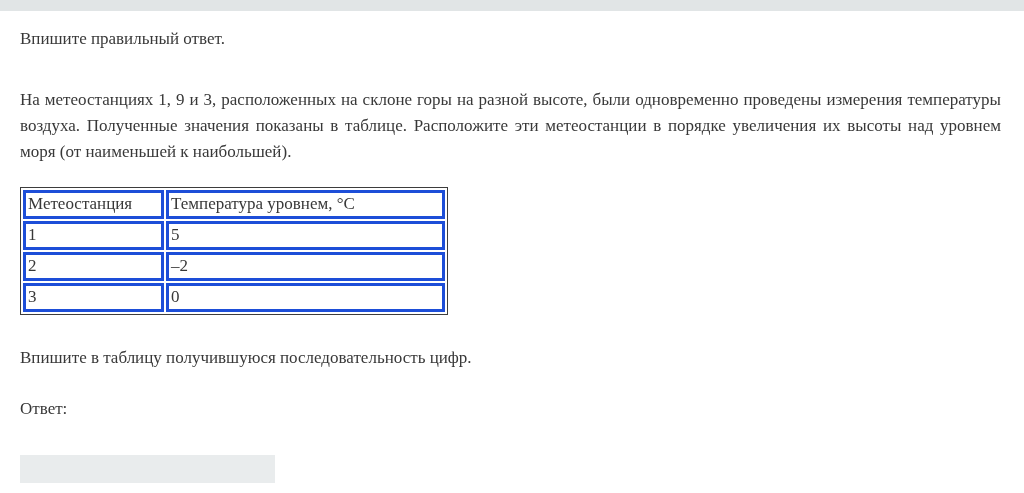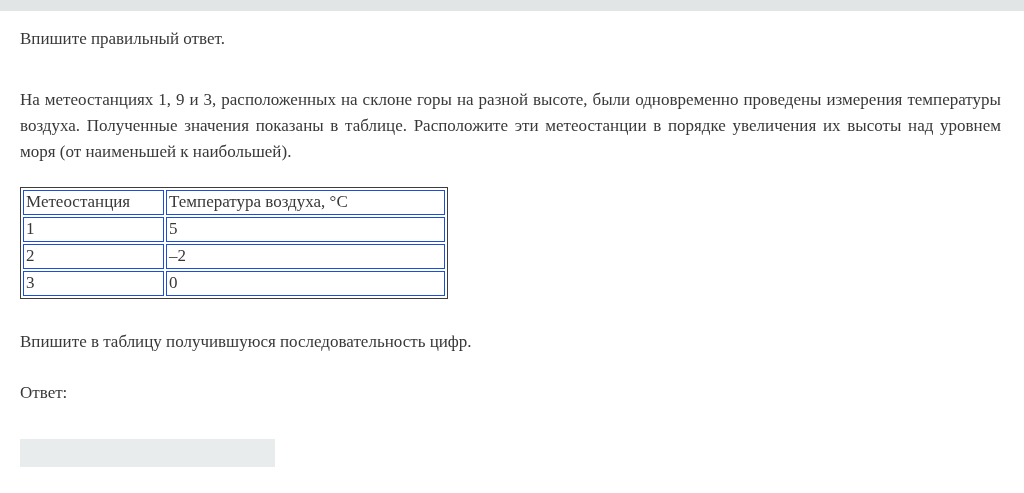--- a/index.html
+++ b/index.html
@@ -36,21 +36,21 @@
   table.data-table {
     margin: 22px 0 0 0;
     border-collapse: separate;
     border-spacing: 2px;
     border: 1px solid #3d3d3d;
     width: 428px;
     table-layout: fixed;
     background: #ffffff;
   }
   table.data-table td {
-    border: 1px solid #1d4ed8;
+    border: 3px solid #1d4ed8;
     font-size: 17px;
     line-height: 22px;
     height: 22px;
     padding: 0 2px 1px 2px;
     vertical-align: top;
     white-space: nowrap;
     overflow: hidden;
   }
   td.col1 { width: 141px; }
   .instruction {
@@ -86,21 +86,21 @@
 <div class="content">
 
   <div class="heading">Впишите правильный ответ.</div>
 
   <p class="qbody">На метеостанциях 1, 9 и 3, расположенных на склоне горы на разной высоте, были одновременно проведены измерения температуры воздуха. Полученные значения показаны в таблице. Расположите эти метеостанции в порядке увеличения их высоты над уровнем моря (от наименьшей к наибольшей).</p>
 
   <table class="data-table">
     <tbody>
       <tr>
         <td class="col1">Метеостанция</td>
-        <td>Температура воздуха, °С</td>
+        <td>Температура уровнем, °С</td>
       </tr>
       <tr>
         <td class="col1">1</td>
         <td>5</td>
       </tr>
       <tr>
         <td class="col1">2</td>
         <td>–2</td>
       </tr>
       <tr>

